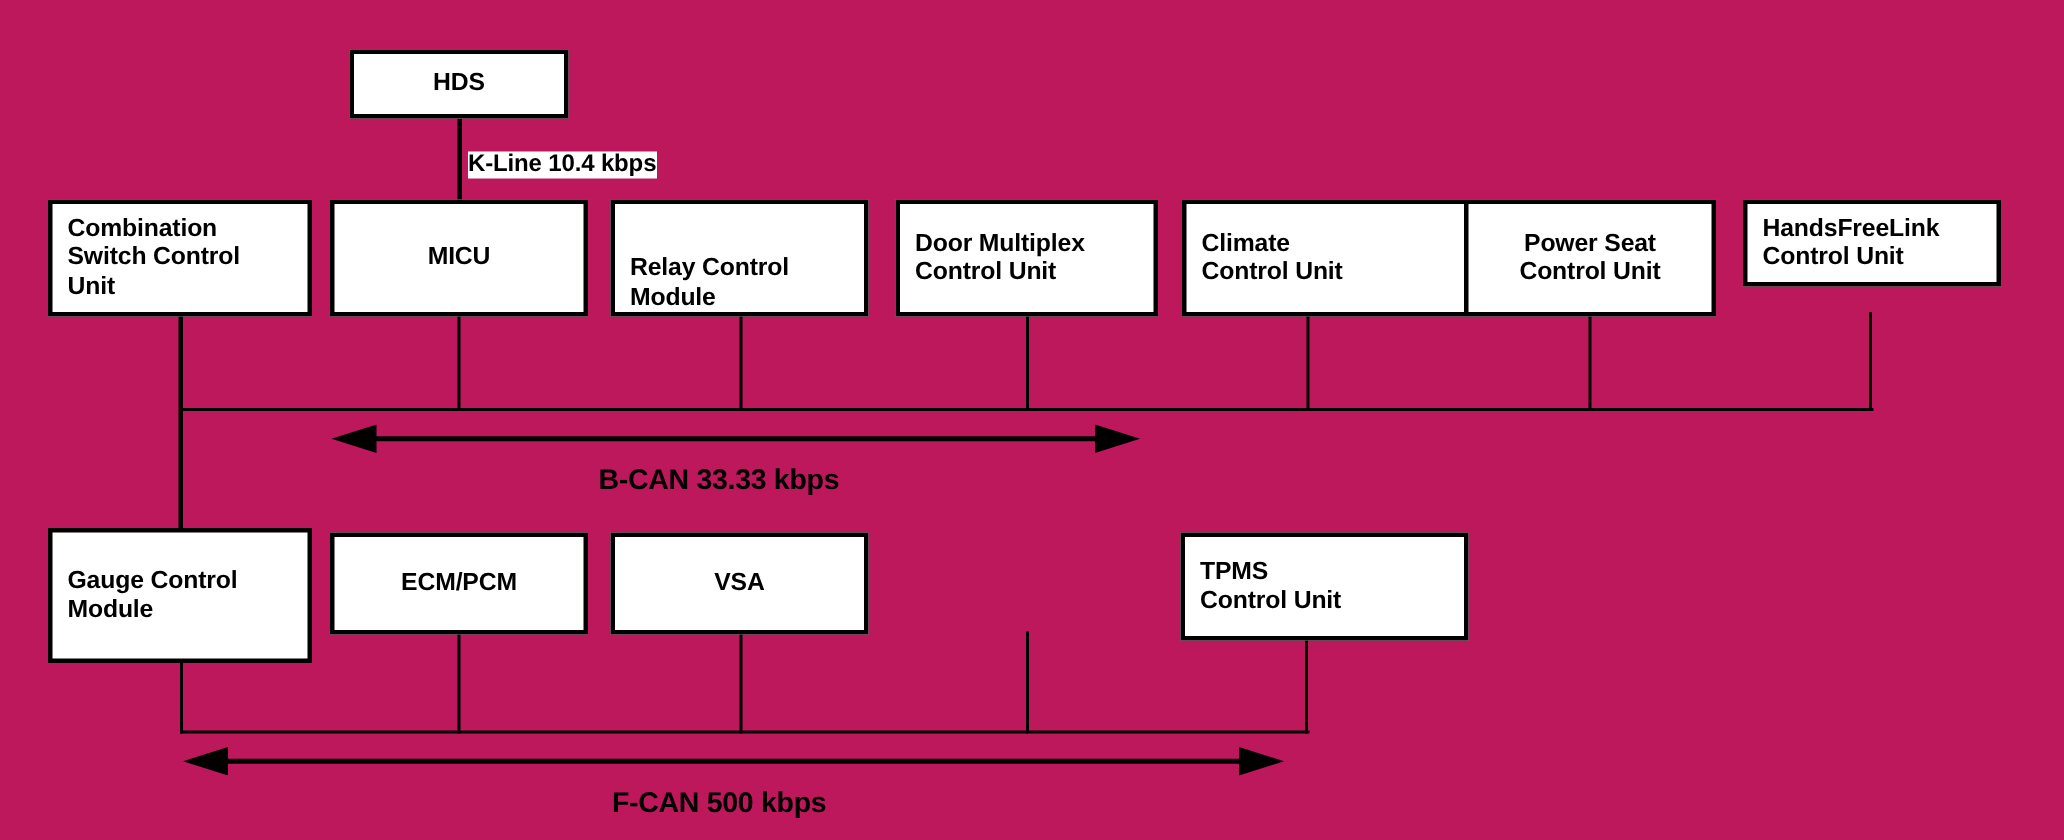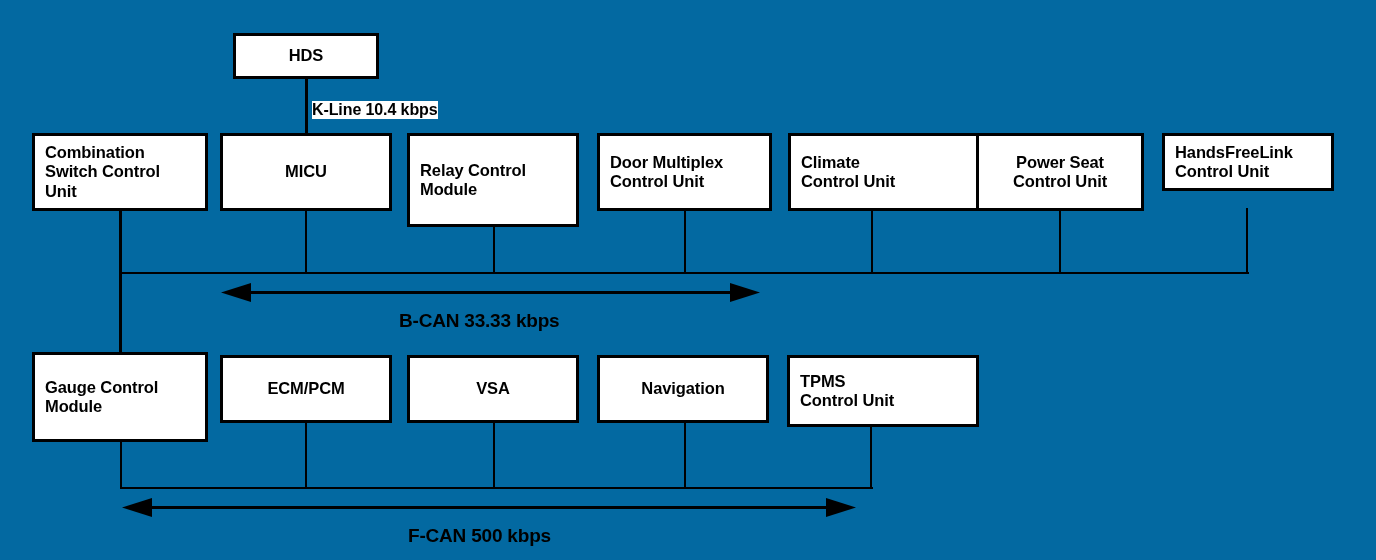--- a/index.html
+++ b/index.html
@@ -4,21 +4,21 @@
 <style>
   html, body {
     margin: 0;
     padding: 0;
     background: #ffffff;
   }
   #canvas {
     position: relative;
     width: 1376px;
     height: 560px;
-    background: #0369a1;
+    background: #be185d;
     font-family: "Liberation Sans", sans-serif;
     overflow: hidden;
   }
   .node {
     position: absolute;
     box-sizing: border-box;
     border: 3px solid #000000;
     background: #ffffff;
     display: flex;
     flex-direction: column;
@@ -90,21 +90,21 @@
   <div class="node left" style="left:32px; top:133px; width:176px; height:78px;">
     <span class="node-line">Combination</span>
     <span class="node-line">Switch Control</span>
     <span class="node-line">Unit</span>
   </div>
 
   <div class="node center" style="left:220px; top:133px; width:172px; height:78px;">
     <span class="node-line">MICU</span>
   </div>
 
-  <div class="node left" style="left:407px; top:133px; width:172px; height:94px;">
+  <div class="node left" style="left:407px; top:133px; width:172px; height:78px;justify-content:flex-end;">
     <span class="node-line">Relay Control</span>
     <span class="node-line">Module</span>
   </div>
 
   <div class="node left" style="left:597px; top:133px; width:175px; height:78px;">
     <span class="node-line">Door Multiplex</span>
     <span class="node-line">Control Unit</span>
   </div>
 
   <div class="node left" style="left:788px; top:133px; width:200px; height:78px;">
@@ -148,23 +148,20 @@
   </div>
 
   <div class="node center" style="left:220px; top:355px; width:172px; height:68px;">
     <span class="node-line">ECM/PCM</span>
   </div>
 
   <div class="node center" style="left:407px; top:355px; width:172px; height:68px;">
     <span class="node-line">VSA</span>
   </div>
 
-  <div class="node center" style="left:597px; top:355px; width:172px; height:68px;">
-    <span class="node-line">Navigation</span>
-  </div>
 
   <div class="node left" style="left:787px; top:355px; width:192px; height:72px;">
     <span class="node-line">TPMS</span>
     <span class="node-line">Control Unit</span>
   </div>
 
   <div class="wire thin-v" style="left:120px; top:421px; height:68px;"></div>
   <div class="wire thin-v" style="left:305px; top:421px; height:68px;"></div>
   <div class="wire thin-v" style="left:493px; top:421px; height:68px;"></div>
   <div class="wire thin-v" style="left:684px; top:421px; height:68px;"></div>

